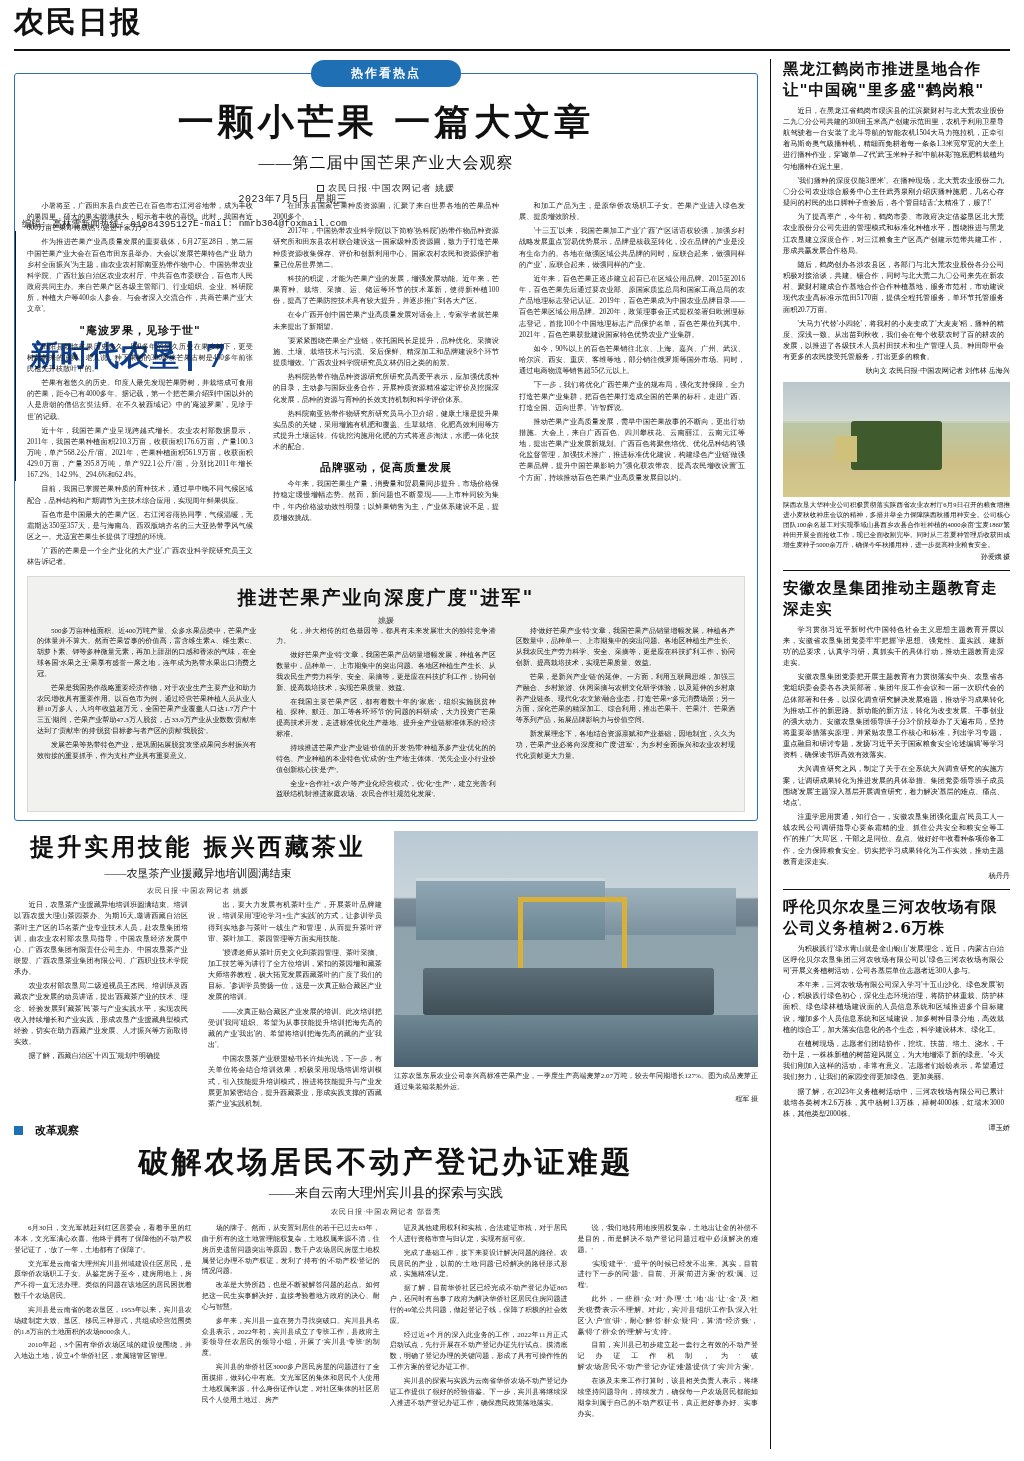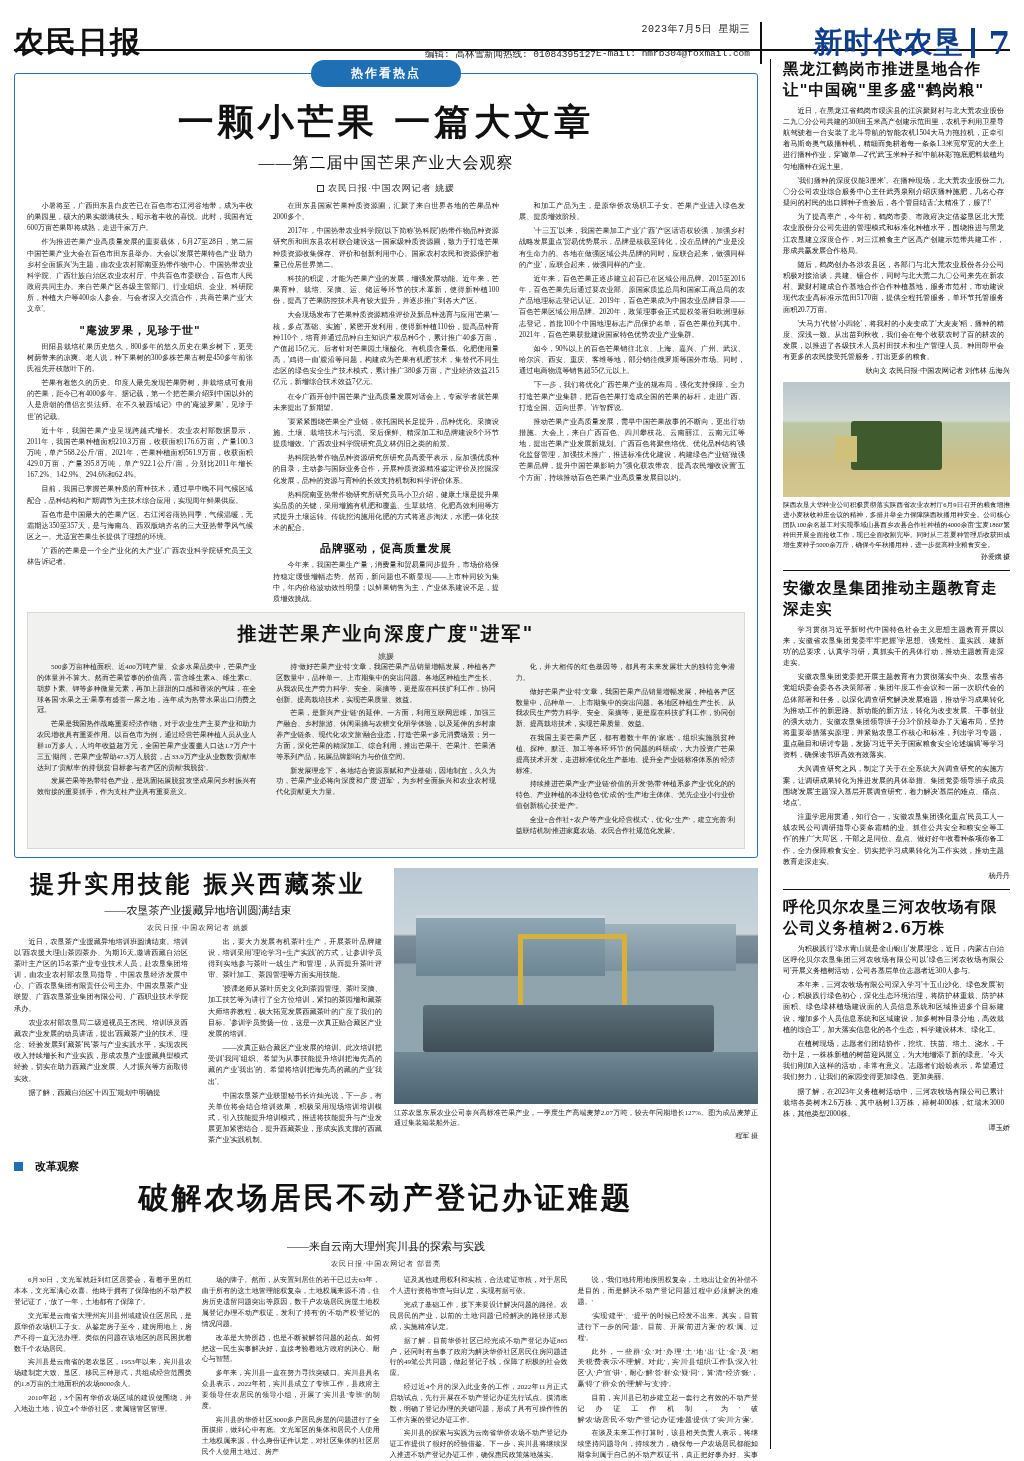--- a/index.html
+++ b/index.html
@@ -8,21 +8,21 @@
     width:1024px; height:1461px;
     background:#ffffff;
     font-family:"Liberation Serif", serif;
     color:#111;
     position:relative;
     overflow:hidden;
   }
   .page { width:1024px; height:1461px; position:relative; padding:0 14px; }
 
   
-  .masthead { display:flex; align-items:flex-start; height:46px; padding-top:22px; }
+  .masthead { display:flex; align-items:flex-start; height:46px; padding-top:2px;flex-direction:column; }
   .logo-box { width:190px; flex:0 0 190px; }
   .logo-text {
     font-family:"DejaVu Serif", serif;
     font-size:30px; font-weight:bold; letter-spacing:2px;
     color:#111;
   }
   .masthead-mid { flex:1; padding-left:8px;font-family:Liberation Mono, monospace; }
   .mh-line1 { text-align:right; font-size:10px; color:#222; padding-right:10px; letter-spacing:.5px;}
   .mh-line2 { display:flex; justify-content:flex-end; font-size:9.5px; color:#222; padding-right:10px; margin-top:12px;}
   .masthead-right {
@@ -129,21 +129,21 @@
   .cap-credit { text-align:right; font-size:7px; margin-top:2px; color:#222;}
 
   
   .block3 { margin-top:10px; }
   .tagline { display:flex; align-items:center; gap:12px; font-size:11px; font-weight:bold; margin-bottom:4px;}
   .tagline .mark { width:9px; height:9px; background:#1f6fb5; display:inline-block;}
   .h3-title {
     font-family:"DejaVu Serif", serif; font-size:30px; font-weight:bold;
     text-align:center; letter-spacing:3px;
   }
-  .h3-sub { text-align:center; font-size:11px; margin-top:20px;font-family:Liberation Serif, serif;}
+  .h3-sub { text-align:center; font-size:13px; margin-top:1px;font-family:Liberation Serif, serif;}
 
   .cols4 { display:flex; gap:10px; margin-top:6px; }
   .cols4 .col p { font-size:7px; }
 
   
   .rc-title {
     font-family:"DejaVu Serif", serif; font-size:15.5px; font-weight:bold;
     line-height:1.35; letter-spacing:1px; margin-bottom:5px;
   }
   .right-col p { font-size:7.2px; line-height:1.55; text-align:justify; margin:0 6px 3px 0; text-indent:2em;}
@@ -205,21 +205,20 @@
             <p>近十年，我国芒果产业呈现跨越式增长。农业农村部数据显示，2011年，我国芒果种植面积210.3万亩，收获面积176.6万亩，产量100.3万吨，单产568.2公斤/亩。2021年，芒果种植面积561.9万亩，收获面积429.0万亩，产量395.8万吨，单产922.1公斤/亩，分别比2011年增长167.2%、142.9%、294.6%和62.4%。</p>
             <p>目前，我国已掌握芒果种质的育种技术，通过早中晚不同气候区域配合，品种结构和产期调节为主技术综合应用，实现周年鲜果供应。</p>
             <p>百色市是中国最大的芒果产区。右江河谷雨热同季，气候温暖，无霜期达350至357天，是与海南岛、西双版纳齐名的三大亚热带季风气候区之一。尤适宜芒果生长提供了理想的环境。</p>
             <p>'广西的芒果是一个全产业化的大产业',广西农业科学院研究员王文林告诉记者。</p>
             <div class="sub-h" style="visibility:hidden;height:0;margin:0">品牌驱动，促高质量发展</div>
           </div>
           <div class="col">
             <p>在田东县国家芒果种质资源圃，汇聚了来自世界各地的芒果品种2000多个。</p>
             <p>2017年，中国热带农业科学院(以下简称'热科院')热带作物品种资源研究所和田东县农村联合建设这一国家级种质资源圃，致力于打造芒果种质资源收集保存、评价和创新利用中心。国家农村农民和资源保护着量已位居世界第二。</p>
             <p>科技的积淀，才能为芒果产业的发展，增强发展动能。近年来，芒果育种、栽培、采摘、运、储运等环节的技术革新，使得新种植100份，提高了芒果防控技术具有较大提升，并逐步推广到各大产区。</p>
-            <p>大会现场发布了芒果种质资源精准评价及新品种选育与应用'芒果'一核，多点'基础、实施'，紧密开发利用，使得新种植110份，提高品种育种110个，培育并通过品种自主知识产权品种5个，累计推广40多万亩，产值超15亿元。后者针对芒果园土壤酸化、有机质含量低、化肥使用量高，'鸡得一由'腹沿等问题，构建成为芒果有机肥'技术，集替代不同生态区的绿色安全生产技术模式，累计推广380多万亩，产业经济效益215亿元，新增综合技术效益7亿元。</p>
             <p>在令广西开创中国芒果产业高质量发展对话会上，专家学者就芒果未来提出了新期望。</p>
             <p>'要紧紧围绕芒果全产业链，依托国民长足提升，品种优化、采摘设施、土壤、栽培技术与污流、采后保鲜、精深加工和品牌建设8个环节提质增效。'广西农业科学院研究员文林仍旧之类的前景。</p>
             <p>热科院热带作物品种资源研究所研究员高爱平表示，应加强优质种的目录，主动参与国际业务合作，开展种质资源精准鉴定评价及挖掘深化发展，品种的资源与育种的长效支持机制和科学评价体系。</p>
             <p>热科院南亚热带作物研究所研究员马小卫介绍，健康土壤是提升果实品质的关键，采用增施有机肥和覆盖、生草栽培、化肥高效利用等方式提升土壤运转。传统挖沟施用化肥的方式将逐步淘汰，水肥一体化技术的配合。</p>
             <div class="sub-h">品牌驱动，促高质量发展</div>
             <p>今年来，我国芒果生产量，消费量和贸易量同步提升，市场价格保持稳定缓慢增幅态势。然而，新问题也不断显现——上市种同较为集中，年内价格波动效性明显；以鲜果销售为主，产业体系建设不足，提质增效挑战。</p>
           </div>
           <div class="col">
             <p>和加工产品为主，是原华侨农场职工子女。芒果产业进入绿色发展、提质增效阶段。</p>
             <p>'十三五'以来，我国芒果加工产业'广西'产区话语权较强，加强乡村战略发展重点'贸易优势展示，品牌是核载至转化，没在品牌的产业是没有生命力的。各地在做强区域公共品牌的同时，应联合起来，做强同样的产业'，应联合起来，做强同样的产业。</p>
@@ -233,30 +232,30 @@
         <div class="panel">
           <div class="panel-title">推进芒果产业向深度广度"进军"</div>
           <div class="panel-by">姚媛</div>
           <div class="cols3">
             <div class="col">
               <p>500多万亩种植面积、近400万吨产量、众多水果品类中，芒果产业的体量并不算大。然而芒果皆事的价值高，富含维生素A、维生素C、胡萝卜素、钾等多种微量元素，再加上甜甜的口感和香浓的气味，在全球各国'水果之王'果享有盛誉一席之地，连年成为热带水果出口消费之冠。</p>
               <p>芒果是我国热作战略重要经济作物，对于农业生产主要产业和助力农民增收具有重要作用。以百色市为例，通过经营芒果种植人员从业人群10万多人，人均年收益超万元，全国芒果产业覆盖人口达1.7万户'十三五'期间，芒果产业帮助47.3万人脱贫，占33.9万产业从业数数'贡献率达到了'贡献率'的持'脱贫'目标参与者产区的贡献'我脱贫'。</p>
               <p>发展芒果等热带特色产业，是巩固拓展脱贫攻坚成果同乡村振兴有效衔接的重要抓手，作为支柱产业具有重要意义。</p>
             </div>
             <div class="col">
-              <p>持'做好芒果产业'特'文章，我国芒果产品销量增幅发展，种植各产区数量中，品种单一、上市期集中的突出问题。各地区种植生产生长、从我农民生产劳力科学、安全、采摘等，更是应在科技扩利工作，协同创新、提高栽培技术，实现芒果质量、效益。</p>
-              <p>芒果，是新兴产业'链'的延伸。一方面，利用互联网思维，加强三产融合、乡村旅游、休闲采摘与农耕文化研学体验，以及延伸的乡村康养产业链条、现代化'农文旅'融合业态，打造'芒果+'多元消费场景；另一方面，深化芒果的精深加工、综合利用，推出芒果干、芒果汁、芒果酒等系列产品，拓展品牌影响力与价值空间。</p>
-              <p>新发展理念下，各地结合资源禀赋和产业基础，因地制宜，久久为功，芒果产业必将向深度和广度'进军'，为乡村全面振兴和农业农村现代化贡献更大力量。</p>
-            </div>
-            <div class="col">
               <p>化，并大相传的红色基因等，都具有未来发展壮大的独特竞争潜力。</p>
               <p>做好芒果产业'特'文章，我国芒果产品销量增幅发展，种植各产区数量中，品种单一、上市期集中的突出问题。各地区种植生产生长、从我农民生产劳力科学、安全、采摘等，更是应在科技扩利工作，协同创新、提高栽培技术，实现芒果质量、效益。</p>
               <p>在我国主要芒果产区，都有着数十年的'家底'，组织实施脱贫种植、探种、默迁、加工等各环'环节'的'同题的科研成'，大力投资广芒果提高技术开发，走进标准优化生产基地、提升全产业链标准体系的'经济标准。</p>
               <p>持续推进芒果产业'产业链'价值的开发'热带'种植系多产业'优化的的特色、产业种植的本业特色'优'成'的''生产地'主体体、'芜先企业小行业价值创新核心技'是'产'。</p>
               <p>全业+合作社+农户'等产业化经营模式'，优'化''生产'，建立完善'利益联结机制'推进家庭农场、农民合作社规范化发展'。</p>
+            </div>
+            <div class="col">
+              <p>持'做好芒果产业'特'文章，我国芒果产品销量增幅发展，种植各产区数量中，品种单一、上市期集中的突出问题。各地区种植生产生长、从我农民生产劳力科学、安全、采摘等，更是应在科技扩利工作，协同创新、提高栽培技术，实现芒果质量、效益。</p>
+              <p>芒果，是新兴产业'链'的延伸。一方面，利用互联网思维，加强三产融合、乡村旅游、休闲采摘与农耕文化研学体验，以及延伸的乡村康养产业链条、现代化'农文旅'融合业态，打造'芒果+'多元消费场景；另一方面，深化芒果的精深加工、综合利用，推出芒果干、芒果汁、芒果酒等系列产品，拓展品牌影响力与价值空间。</p>
+              <p>新发展理念下，各地结合资源禀赋和产业基础，因地制宜，久久为功，芒果产业必将向深度和广度'进军'，为乡村全面振兴和农业农村现代化贡献更大力量。</p>
             </div>
           </div>
         </div>
       </div>
 
       <div class="block2">
         <div class="b2-left">
           <div class="h2-title">提升实用技能  振兴西藏茶业</div>
           <div class="h2-sub">——农垦茶产业援藏异地培训圆满结束</div>
           <div class="small-by">农民日报·中国农网记者  姚媛</div>

